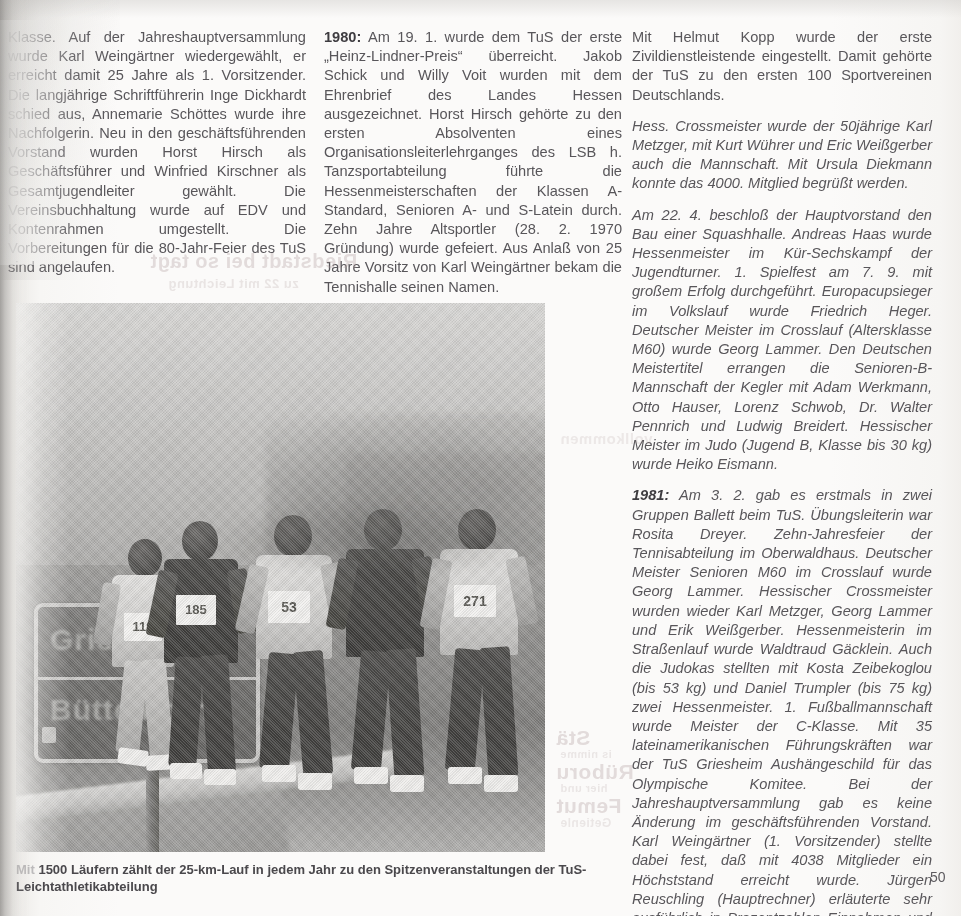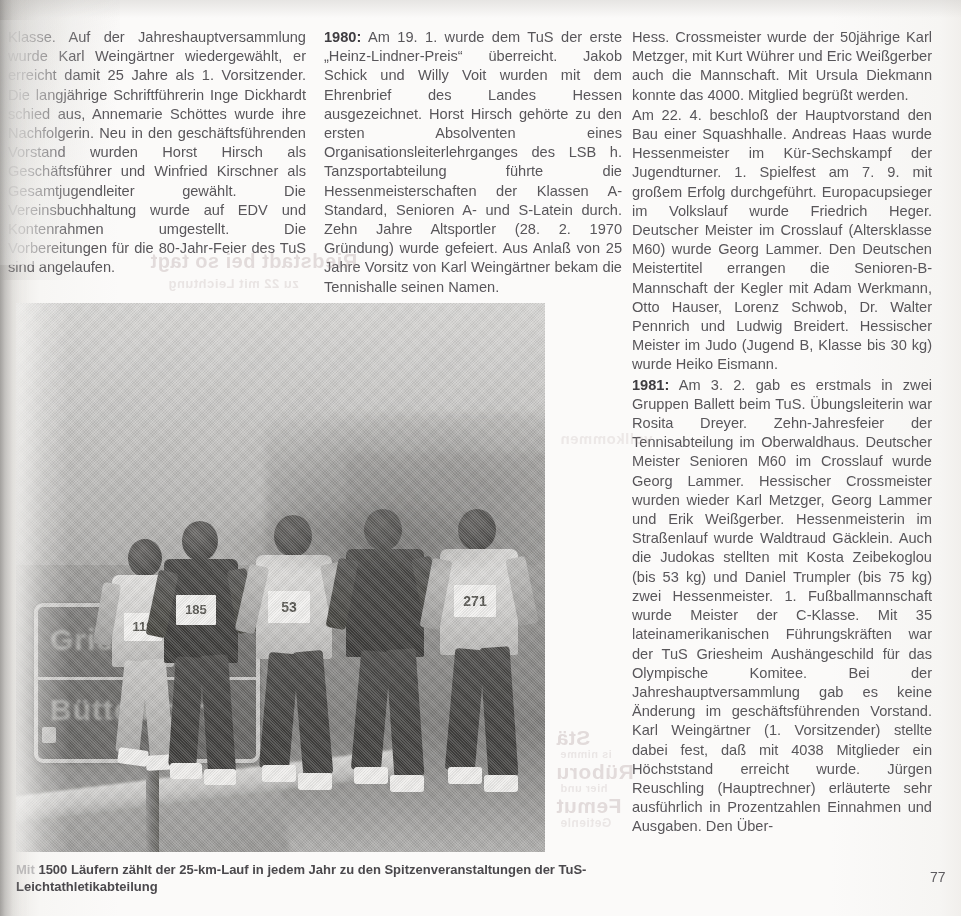--- a/index.html
+++ b/index.html
@@ -54,21 +54,21 @@
   .col {
     position: absolute;
     color: #58565a;
     font-size: 14.6px;
     line-height: 19.2px;
     text-align: justify;
     -webkit-hyphens: none;
     hyphens: none;
   }
   .col p { margin: 0; }
-  .col p + p { margin-top: 1px; }
+  .col p + p { margin-top: 12px; font-style: italic; }
   .yr { font-weight: bold; color: #3e3c40; }
 
   #col-left  { left: 8px;   top: 28px;  width: 298px; }
   #col-mid   { left: 324px; top: 28px;  width: 298px; }
   #col-right { left: 632px; top: 28px;  width: 300px; }
 
   
   .fade-left {
     position: absolute;
     left: 0; top: 20px;
@@ -291,20 +291,21 @@
   <div class="col" id="col-left">
     <p>Klasse. Auf der Jahreshauptversammlung wurde Karl Weingärtner wiedergewählt, er erreicht damit 25 Jahre als 1. Vorsitzender. Die langjährige Schriftführerin Inge Dickhardt schied aus, Annemarie Schöttes wurde ihre Nachfolgerin. Neu in den geschäftsführenden Vorstand wurden Horst Hirsch als Geschäftsführer und Winfried Kirschner als Gesamtjugendleiter gewählt. Die Vereinsbuchhaltung wurde auf EDV und Kontenrahmen umgestellt. Die Vorbereitungen für die 80-Jahr-Feier des TuS sind angelaufen.</p>
   </div>
   <div class="fade-left"></div>
 
   <div class="col" id="col-mid">
     <p><span class="yr">1980:</span> <span>Am 19. 1. wurde dem TuS der erste „Heinz-Lindner-Preis“ überreicht. Jakob Schick und Willy Voit wurden mit dem Ehrenbrief des Landes Hessen ausgezeichnet. Horst Hirsch gehörte zu den ersten Absolventen eines Organisationsleiterlehrganges des LSB h. Tanzsportabteilung führte die Hessenmeisterschaften der Klassen A-Standard, Senioren A- und S-Latein durch. Zehn Jahre Altsportler (28. 2. 1970 Gründung) wurde gefeiert. Aus Anlaß von 25 Jahre Vorsitz von Karl Weingärtner bekam die Tennishalle seinen Namen.</span></p>
   </div>
 
   <div class="col" id="col-right">
+    <p>Mit Helmut Kopp wurde der erste Zivildienstleistende eingestellt. Damit gehörte der TuS zu den ersten 100 Sportvereinen Deutschlands.</p>
     <p>Hess. Crossmeister wurde der 50jährige Karl Metzger, mit Kurt Wührer und Eric Weißgerber auch die Mannschaft. Mit Ursula Diekmann konnte das 4000. Mitglied begrüßt werden.</p>
     <p>Am 22. 4. beschloß der Hauptvorstand den Bau einer Squashhalle. Andreas Haas wurde Hessenmeister im Kür-Sechskampf der Jugendturner. 1. Spielfest am 7. 9. mit großem Erfolg durchgeführt. Europacupsieger im Volkslauf wurde Friedrich Heger. Deutscher Meister im Crosslauf (Altersklasse M60) wurde Georg Lammer. Den Deutschen Meistertitel errangen die Senioren-B-Mannschaft der Kegler mit Adam Werkmann, Otto Hauser, Lorenz Schwob, Dr. Walter Pennrich und Ludwig Breidert. Hessischer Meister im Judo (Jugend B, Klasse bis 30 kg) wurde Heiko Eismann.</p>
     <p><span class="yr">1981:</span> <span>Am 3. 2. gab es erstmals in zwei Gruppen Ballett beim TuS. Übungsleiterin war Rosita Dreyer. Zehn-Jahresfeier der Tennisabteilung im Oberwaldhaus. Deutscher Meister Senioren M60 im Crosslauf wurde Georg Lammer. Hessischer Crossmeister wurden wieder Karl Metzger, Georg Lammer und Erik Weißgerber. Hessenmeisterin im Straßenlauf wurde Waldtraud Gäcklein. Auch die Judokas stellten mit Kosta Zeibekoglou (bis 53 kg) und Daniel Trumpler (bis 75 kg) zwei Hessenmeister. 1. Fußballmannschaft wurde Meister der C-Klasse. Mit 35 lateinamerikanischen Führungskräften war der TuS Griesheim Aushängeschild für das Olympische Komitee. Bei der Jahreshauptversammlung gab es keine Änderung im geschäftsführenden Vorstand. Karl Weingärtner (1. Vorsitzender) stellte dabei fest, daß mit 4038 Mitglieder ein Höchststand erreicht wurde. Jürgen Reuschling (Hauptrechner) erläuterte sehr ausführlich in Prozentzahlen Einnahmen und Ausgaben. Den Über-</span></p>
   </div>
 
   <div class="ghost" id="ghost-1">Riedstadt bei so tagt</div>
   <div class="ghost" id="ghost-2">zu 22 mit Leichtung</div>
   <div class="ghost" id="ghost-9">vollkommen</div>
   <div class="ghost" id="ghost-3">Stä</div>
   <div class="ghost" id="ghost-6">is nimme</div>
@@ -395,17 +396,17 @@
       <div class="photo-soft"></div>
       <div class="photo-fade-left"></div>
     </div>
   </div>
 
   <div class="caption">
     <span class="obscured">Mit</span>
     <span>1500 Läufern zählt der 25-km-Lauf in jedem Jahr zu den Spitzenveranstaltungen der TuS-Leichtathletikabteilung</span>
   </div>
 
-  <div class="page-number">77</div>
+  <div class="page-number">50</div>
 
   <div class="gutter-shadow"></div>
   <div class="edge-smudge-left"></div>
 </div>
 
 </body></html>

